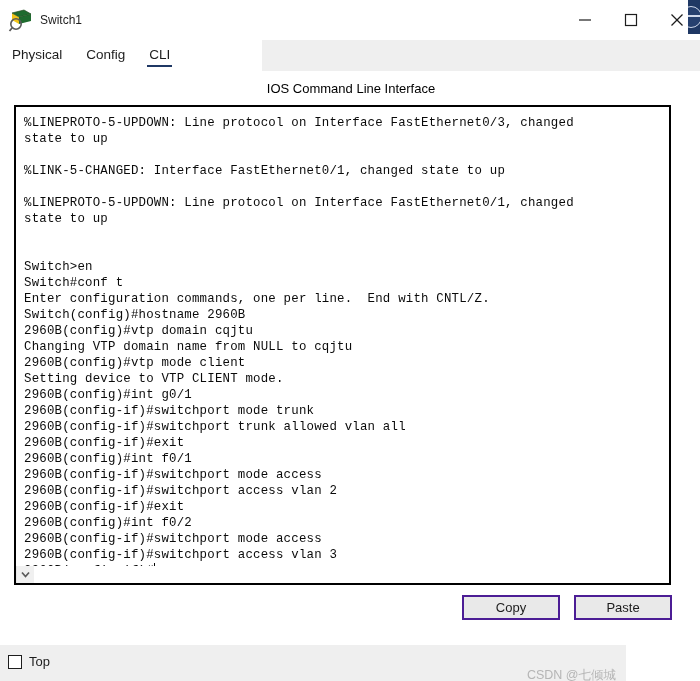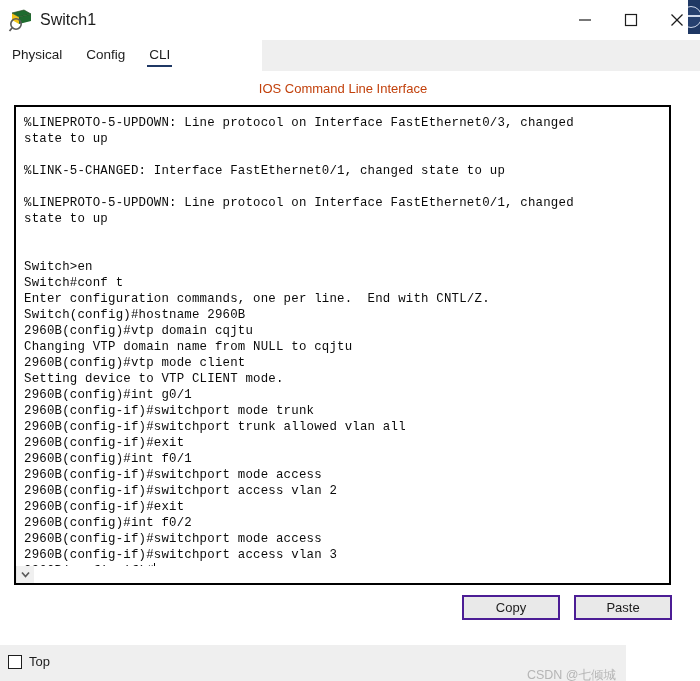--- a/index.html
+++ b/index.html
@@ -25,21 +25,21 @@
     align-items: center;
   }
   .title-icon {
     width: 26px; height: 26px;
     margin-left: 8px;
     position: relative;
     flex: 0 0 auto;
   }
   .title-icon svg { display: block; }
   .title-text {
-    font-size: 16px;
+    font-size: 12px;
     color: #1d1d1d;
     margin-left: 6px;
     white-space: nowrap;
   }
   .title-spacer { flex: 1 1 auto; }
   .winbtn {
     width: 46px; height: 40px;
     display: flex;
     align-items: center;
     justify-content: center;
@@ -109,25 +109,25 @@
 
   
   .panel {
     position: absolute;
     left: 0; top: 71px;
     width: 700px; height: 574px;
     background: #ffffff;
   }
   .panel-title {
     position: absolute;
-    left: 0; top: 10px;
+    left: 8px; top: 10px;
     width: 686px;
     text-align: center;
     font-size: 13px;
-    color: #c2410c;
+    color: #000000;
   }
 
   
   .terminal-wrap {
     position: absolute;
     left: 14px; top: 34px;
     width: 657px; height: 480px;
     border: 2px solid #000000;
     box-sizing: border-box;
     background: #ffffff;

